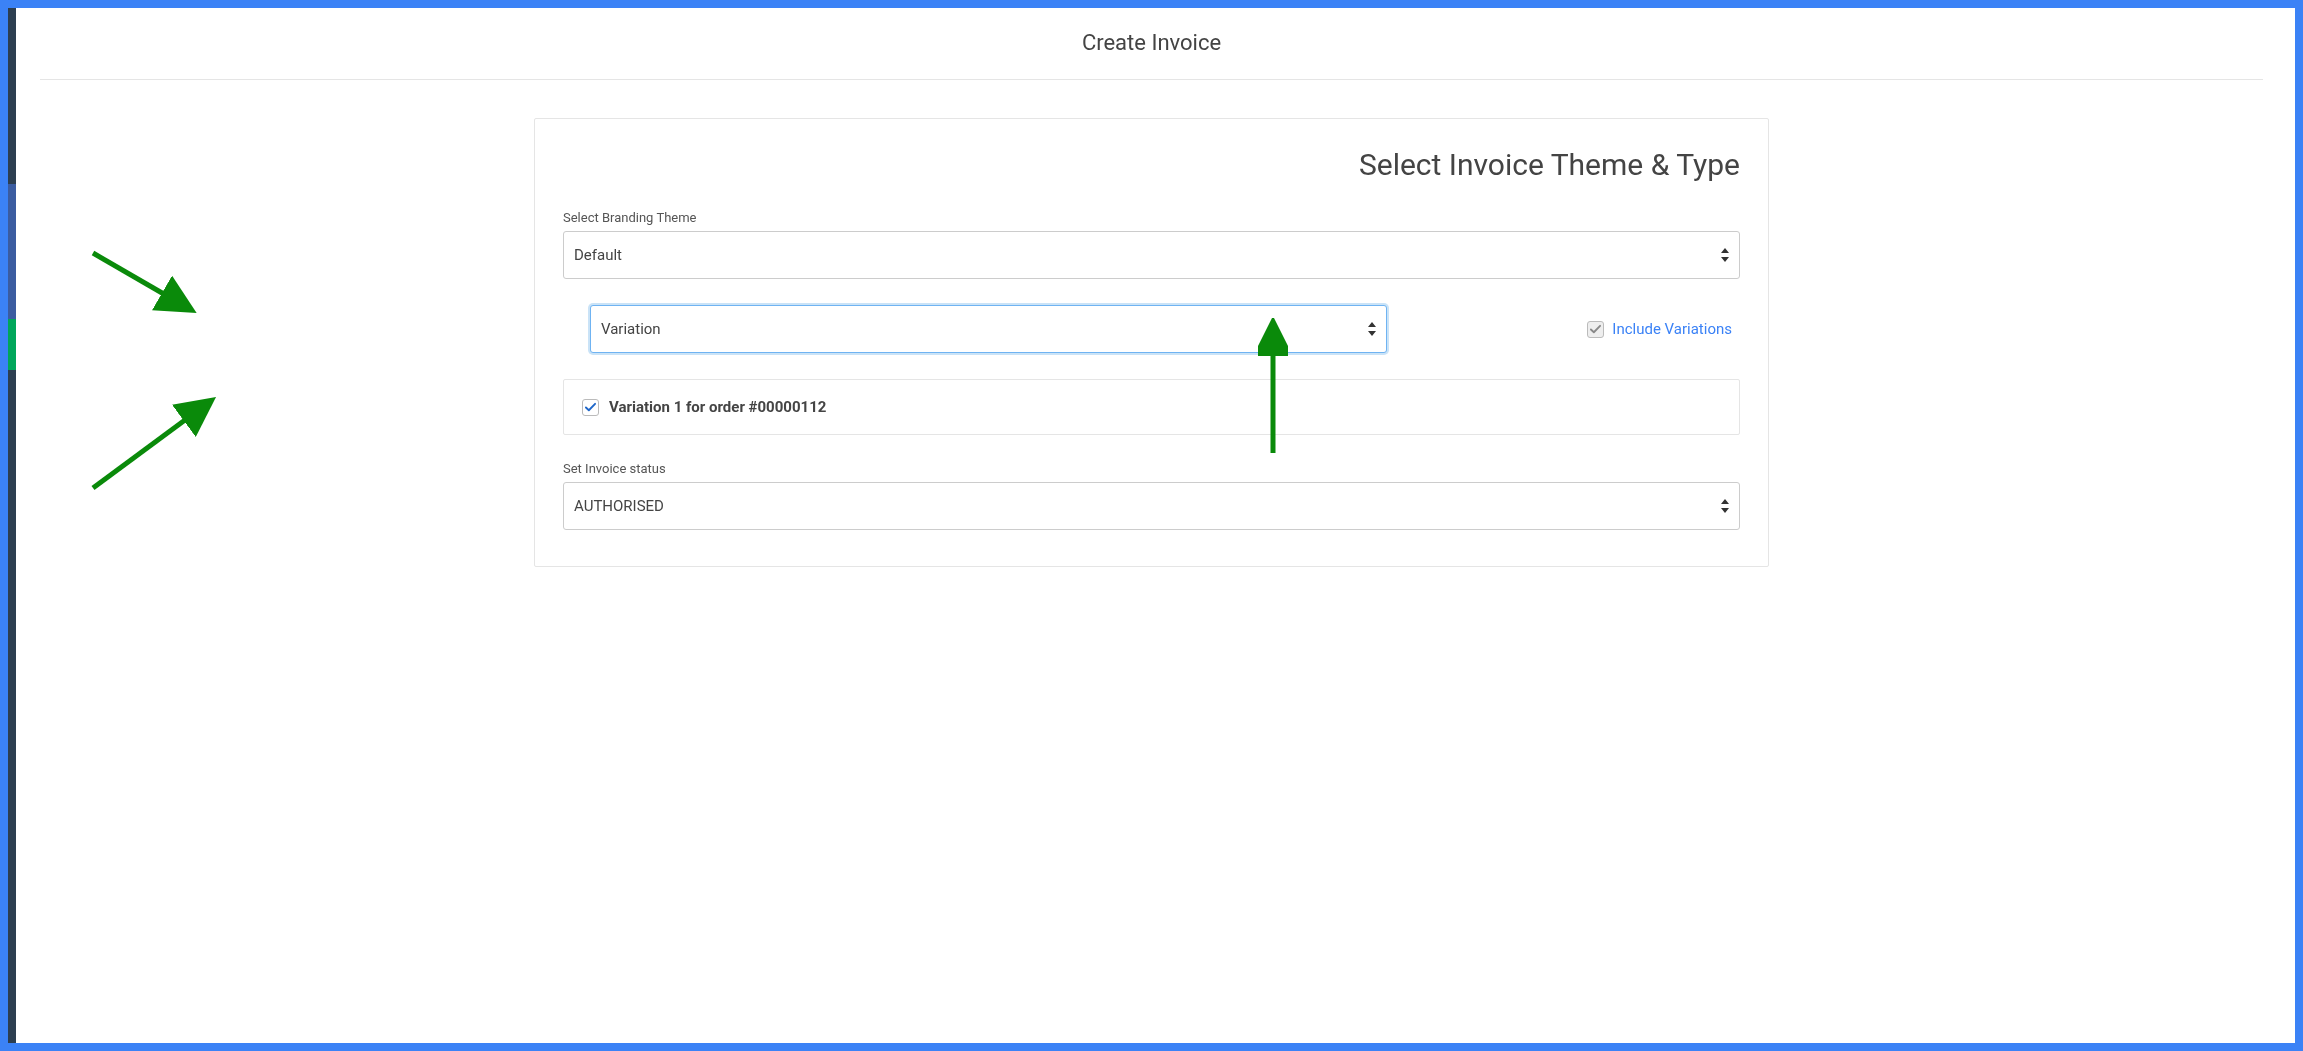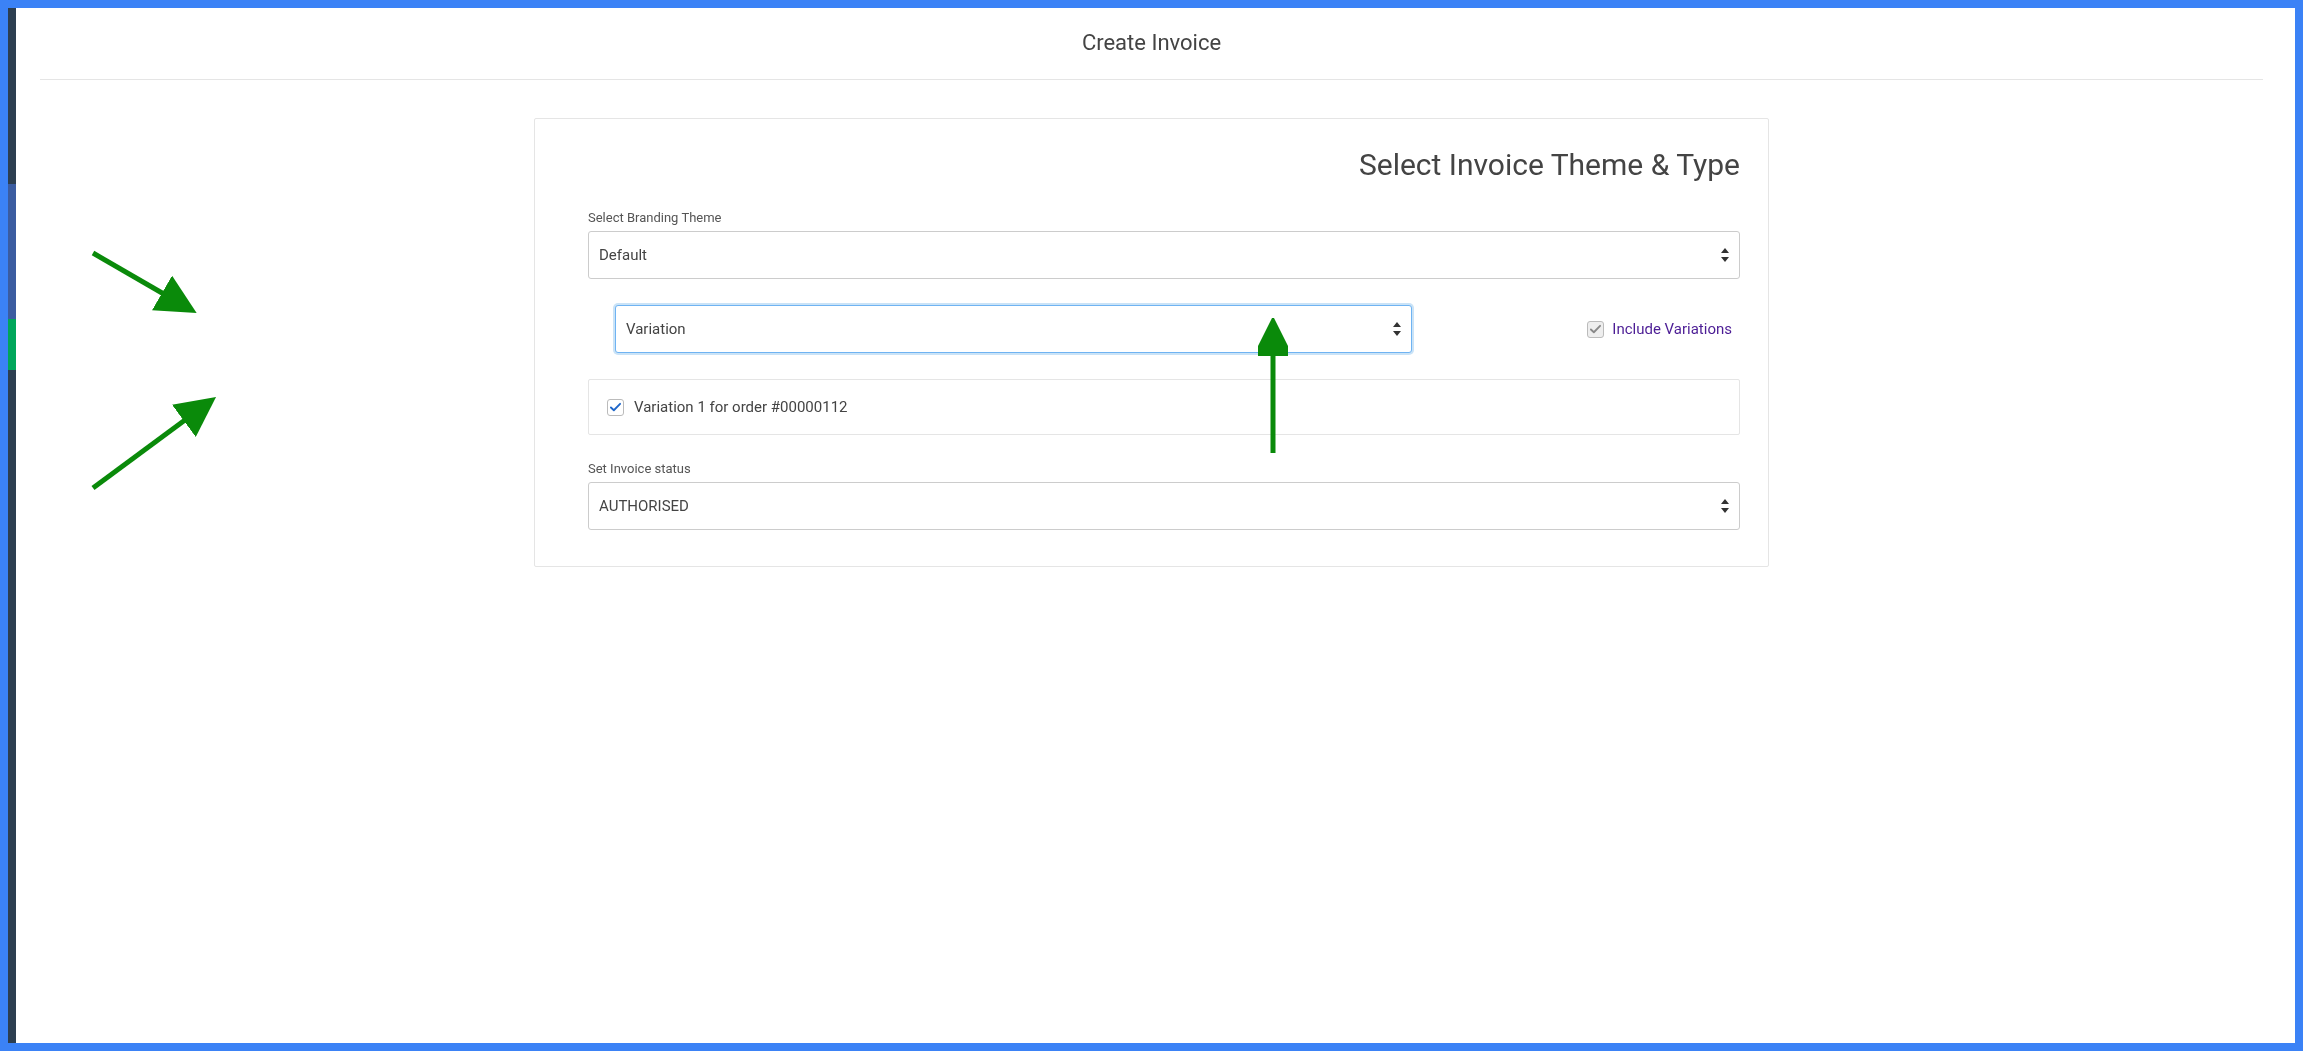--- a/index.html
+++ b/index.html
@@ -131,37 +131,37 @@
       cursor: pointer;
       flex-shrink: 0;
     }
     .cb.grey {
       background: #eee;
       border-color: #bbb;
     }
     .cb svg { display: block; }
     .include-label {
       font-size: 15px;
-      color: #4c1d95;
+      color: #3b82f6;
     }
     .group {
       margin-bottom: 26px;
-      margin-left: 25px;
     }
     .variations-box {
       border: 1px solid #e5e5e5;
       border-radius: 2px;
       padding: 18px 18px;
       display: flex;
       align-items: center;
       gap: 10px;
     }
     .variation-label {
       font-size: 15px;
       color: #444;
+      font-weight: bold;
     }
 
     
     .arrow {
       position: absolute;
       pointer-events: none;
     }
   </style>
 </head>
 <body>

